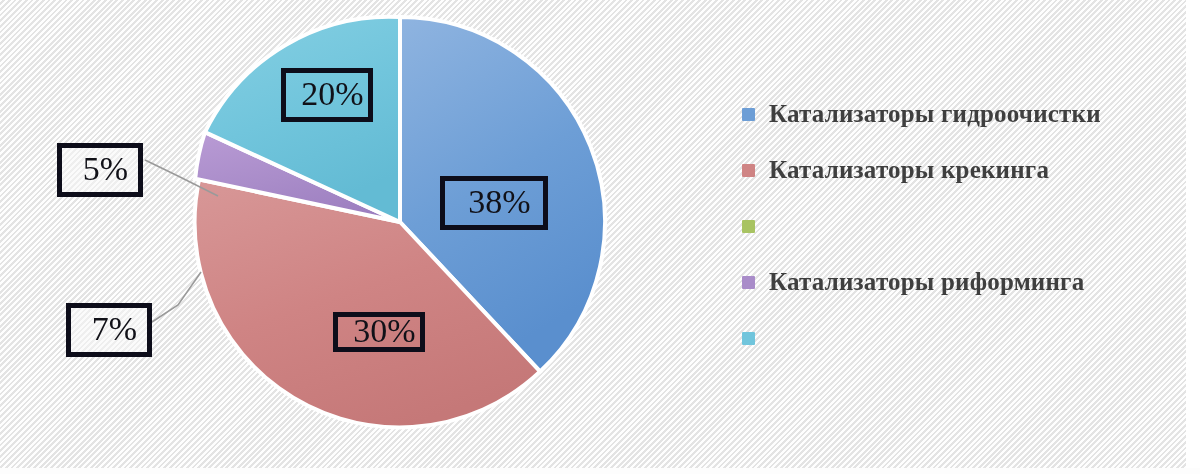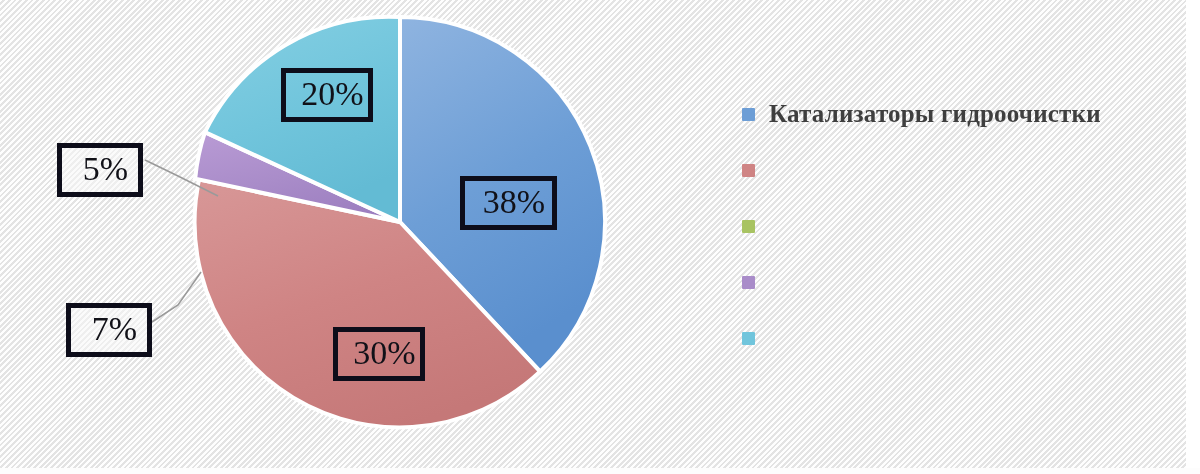--- a/index.html
+++ b/index.html
@@ -78,22 +78,22 @@
     letter-spacing: 0px;
     padding: 2px 8px 5px 19px;
   }
   .pct-box.on-slice {
     background: transparent;
   }
   .pct-box.off-slice {
     background: rgba(248,248,248,0.55);
   }
 
-  #pct-38 { left: 460px; top: 176px; width: 97px; height: 54px; }
-  #pct-30 { left: 333px; top: 327px; width: 92px; height: 54px; }
+  #pct-38 { left: 440px; top: 176px; width: 108px; height: 54px; }
+  #pct-30 { left: 333px; top: 312px; width: 92px; height: 40px; }
   #pct-20 { left: 281px; top: 68px;  width: 92px; height: 54px; }
   #pct-5  { left: 57px;  top: 143px; width: 86px; height: 54px; }
   #pct-7  { left: 66px;  top: 303px; width: 86px; height: 54px; }
 
   
   #leaders {
     position: absolute;
     left: 0; top: 0;
     width: 1200px; height: 474px;
     pointer-events: none;
@@ -191,28 +191,30 @@
 
   <div id="legend">
 
     <div class="legend-row">
       <span class="legend-swatch" style="background:#6d9ed6"></span>
       <span class="legend-label">Катализаторы гидроочистки</span>
     </div>
 
     <div class="legend-row">
       <span class="legend-swatch" style="background:#cf8484"></span>
+      <span class="legend-label">Катализаторы крекинга</span>
     </div>
 
     <div class="legend-row">
       <span class="legend-swatch" style="background:#a8c362"></span>
     </div>
 
     <div class="legend-row">
       <span class="legend-swatch" style="background:#a98cc9"></span>
+      <span class="legend-label">Катализаторы риформинга</span>
     </div>
 
     <div class="legend-row">
       <span class="legend-swatch" style="background:#71c5dc"></span>
     </div>
 
   </div>
 
   <div id="right-gutter"></div>
   <div id="bottom-gutter"></div>

